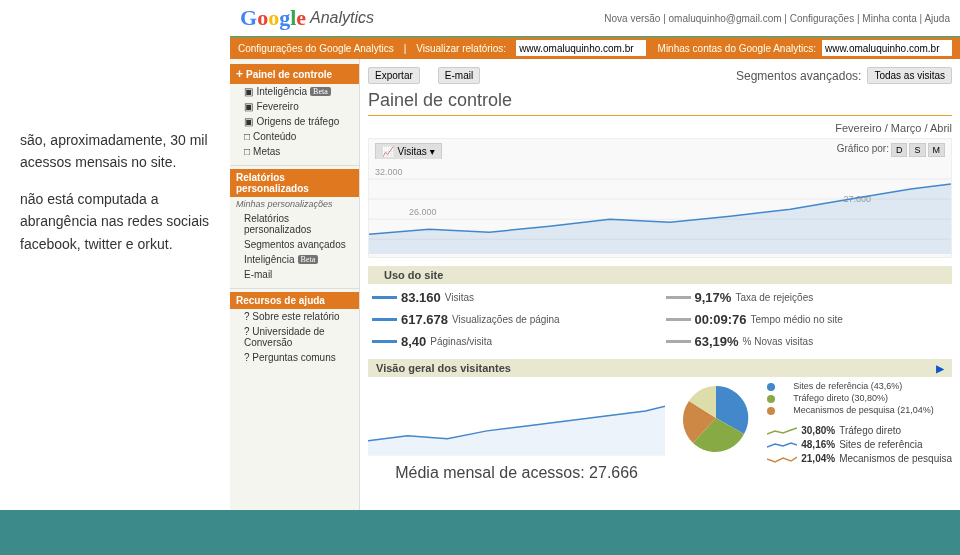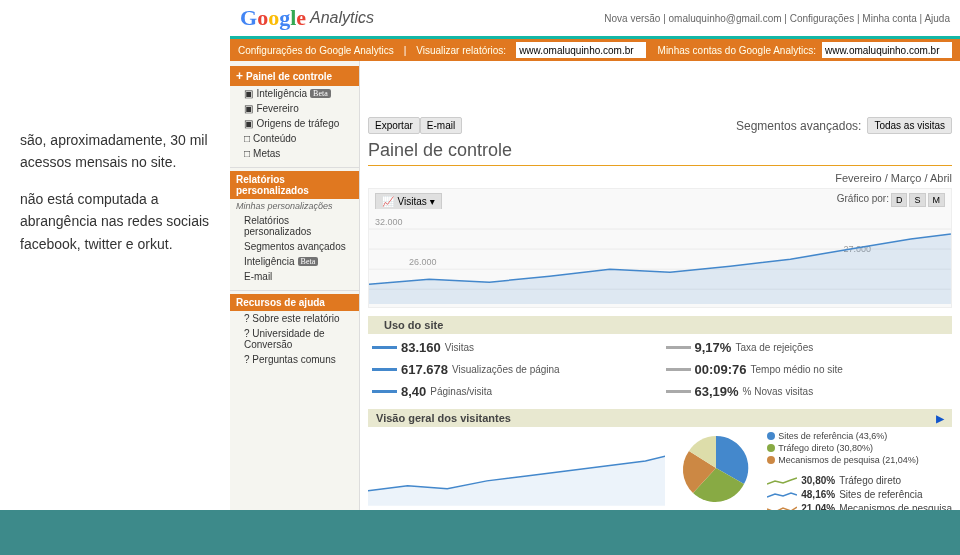--- a/index.html
+++ b/index.html
@@ -57,21 +57,21 @@
       top: 0;
       width: 730px;
       height: 510px;
       background: #f0f0f0;
       overflow: hidden;
     }
 
     
     .ga-header {
       background: #ffffff;
-      border-bottom: 3px solid #14b8a6;
+      border-bottom: 1px solid #14b8a6;
       padding: 5px 10px;
       display: flex;
       align-items: center;
       justify-content: space-between;
     }
     .ga-logo {
       display: flex;
       align-items: center;
       gap: 2px;
     }
@@ -190,23 +190,22 @@
     .ga-content {
       flex: 1;
       background: #fff;
       padding: 8px;
       overflow: hidden;
     }
 
     .content-toolbar {
       display: flex;
       align-items: center;
-      gap: 0;
+      gap: 18px;
       margin-bottom: 6px;
-      margin-top: 48px;
     }
     .btn-small {
       background: #e8e8e8;
       border: 1px solid #ccc;
       padding: 2px 6px;
       font-size: 10px;
       cursor: pointer;
       border-radius: 2px;
     }
     .content-toolbar-right {
@@ -329,22 +328,22 @@
       height: 75px;
       position: relative;
       flex-shrink: 0;
     }
     .pie-legend {
       font-size: 9px;
       color: #444;
     }
     .pie-legend-item {
       display: flex;
-      align-items: center;
-      gap: 3px;
+      align-items: flex-end;
+      gap: 18px;
       margin-bottom: 2px;
     }
     .pie-dot {
       width: 8px;
       height: 8px;
       border-radius: 50%;
       flex-shrink: 0;
     }
 
     .traffic-sources {

